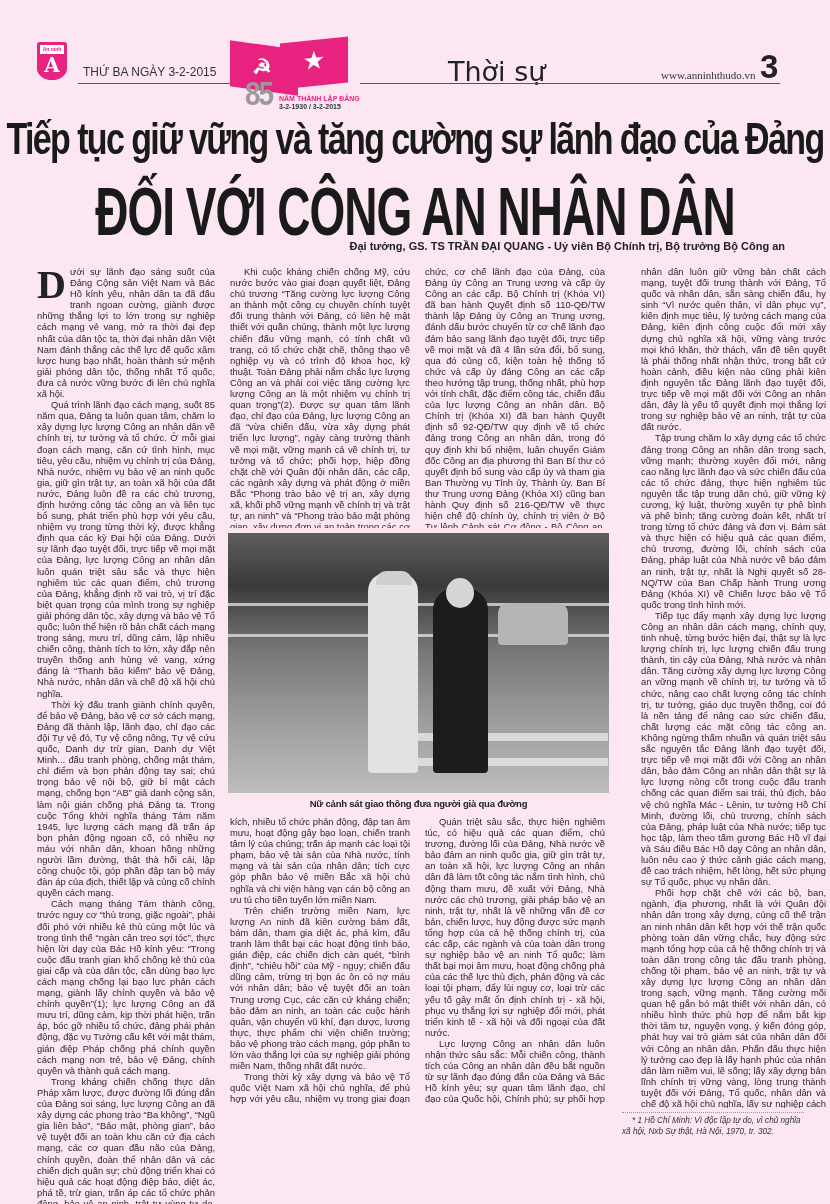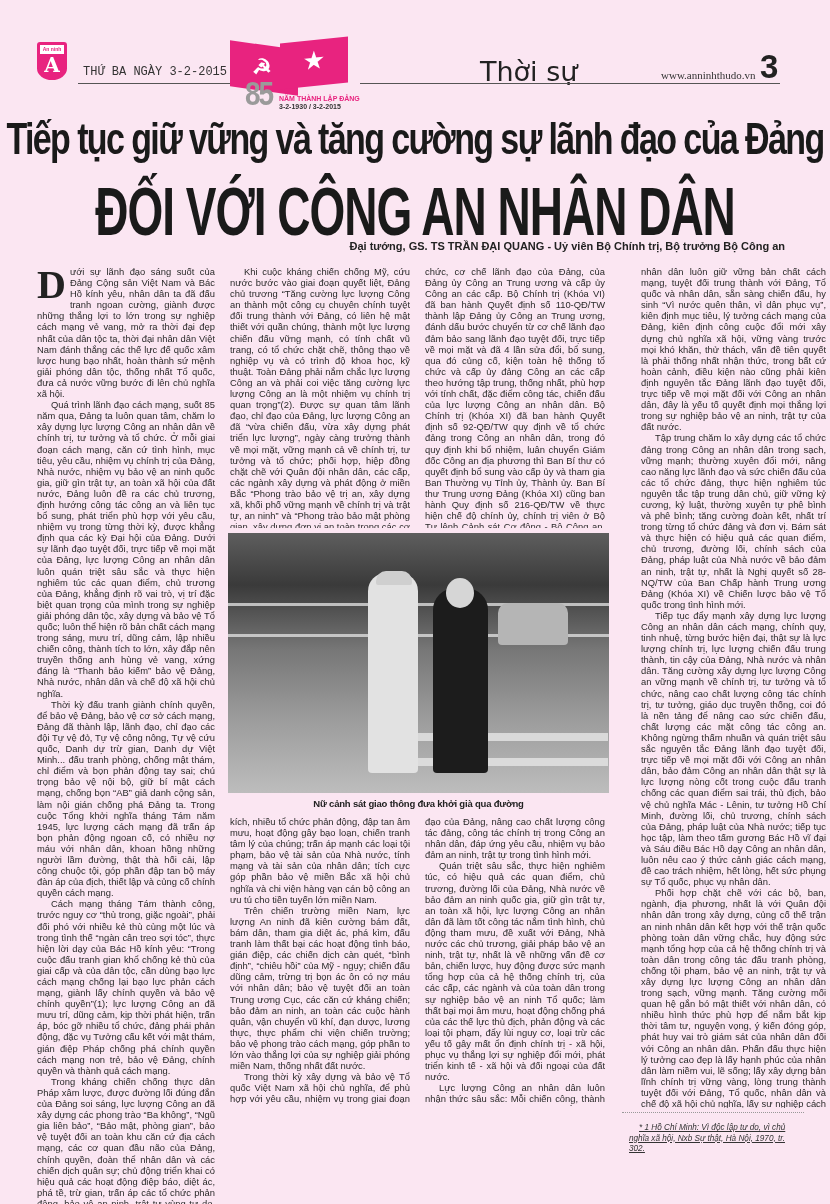--- a/index.html
+++ b/index.html
@@ -1,51 +1,51 @@
 <!DOCTYPE html>
 <html><head>
 <meta charset="utf-8">
 <style>
   html, body { margin:0; padding:0; }
   body { width:830px; height:1204px; background:#fbe6f2; overflow:hidden; position:relative; font-family:"Liberation Sans", sans-serif; color:#222; }
   .masthead { position:absolute; left:0; top:0; width:830px; height:110px; }
   .logo { position:absolute; left:37px; top:42px; width:30px; height:38px; background:#e8237f; border-radius:3px 3px 50% 50% / 3px 3px 30% 30%; }
   .logo .logo-top { position:absolute; left:3px; top:3px; width:24px; height:9px; background:#fff; font-size:5px; color:#e8237f; text-align:center; line-height:9px; font-weight:bold; }
   .logo .logo-letter { position:absolute; left:0; top:12px; width:30px; text-align:center; color:#fff; font-family:"DejaVu Serif", serif; font-weight:bold; font-size:20px; line-height:22px; }
-  .date { position:absolute; left:83px; top:65px; font-family:Liberation Mono, monospace; font-size:12px; color:#333; }
+  .date { position:absolute; left:83px; top:65px; font-family:Liberation Sans, sans-serif; font-size:12px; color:#333; }
   .rule { position:absolute; top:83px; height:1px; background:#555; }
   .flags { position:absolute; left:230px; top:40px; width:130px; height:70px; }
   .flag { position:absolute; background:#e8237f; }
   .flag1 { left:0; top:5px; width:68px; height:46px; transform:skewY(8deg); }
   .flag2 { left:50px; top:0; width:68px; height:46px; transform:skewY(-6deg); }
   .flag-sym { position:absolute; color:#fff; font-size:22px; font-weight:bold; }
   .num85 { position:absolute; left:245px; top:78px; font-size:28px; font-weight:bold; color:#9a9a9a; font-family:"Liberation Sans", sans-serif; letter-spacing:-2px; transform:scaleY(1.2); }
   .anniv1 { position:absolute; left:279px; top:95px; font-size:7px; font-weight:bold; color:#e8237f; }
   .anniv2 { position:absolute; left:279px; top:103px; font-size:7px; font-weight:bold; color:#333; }
-  .section { position:absolute; left:480px; top:56px; font-size:27px; color:#222; font-family:"DejaVu Sans", sans-serif; }
+  .section { position:absolute; left:448px; top:56px; font-size:27px; color:#222; font-family:"DejaVu Sans", sans-serif; }
   .website { position:absolute; left:653px; top:69px; font-family:"Liberation Serif", serif; font-size:11px; color:#333;margin-left:8px; }
   .pagenum { position:absolute; left:760px; top:48px; font-size:33px; font-weight:bold; color:#222; }
   .headline1 { position:absolute; left:0; top:114px; width:830px; text-align:center; font-family:"Liberation Sans", sans-serif; font-weight:bold; font-size:34px; letter-spacing:-1.6px; color:#1a1a1a; transform:scaleY(1.3); transform-origin:top; }
   .headline2 { position:absolute; left:0; top:170px; width:830px; text-align:center; font-family:"Liberation Sans", sans-serif; font-weight:bold; font-size:46px; letter-spacing:-1px; color:#1a1a1a; transform:scaleY(1.5); transform-origin:top; }
   .byline { position:absolute; right:45px; top:240px; font-size:11px; font-weight:bold; color:#222; }
   .col { position:absolute; font-size:9.4px; line-height:11.1px; text-align:justify; color:#2a2a2a; }
   .col p { margin:0; text-indent:14px; }
   .col p.first { text-indent:0; }
   .dropcap { float:left; font-size:40px; line-height:34px; font-weight:bold; margin:2px 4px 0 0; color:#222; font-family:"Liberation Serif", serif; }
   .photo { position:absolute; left:228px; top:533px; width:381px; height:260px; background:linear-gradient(180deg,#5e5e5e 0%,#3a3a3a 20%,#777 45%,#9a9a9a 70%,#bdbdbd 100%); overflow:hidden; }
   .photo .rail { position:absolute; left:0; top:70px; width:100%; height:28px; border-top:3px solid #ddd; border-bottom:3px solid #ddd; opacity:.8; }
   .photo .stripe { position:absolute; height:8px; background:#e6e6e6; opacity:.8; }
   .photo .officer { position:absolute; left:140px; top:40px; width:50px; height:200px; background:#e2e2e2; border-radius:18px 18px 4px 4px; }
   .photo .officer-hat { position:absolute; left:148px; top:38px; width:36px; height:14px; background:#cfcfcf; border-radius:10px 10px 2px 2px; }
   .photo .woman { position:absolute; left:205px; top:55px; width:55px; height:185px; background:#1c1c1c; border-radius:22px 22px 4px 4px; }
   .photo .woman-head { position:absolute; left:218px; top:45px; width:28px; height:30px; background:#d6d6d6; border-radius:50%; }
   .photo .car { position:absolute; left:270px; top:70px; width:70px; height:42px; background:#b5b5b5; border-radius:10px 10px 4px 4px; }
   .caption { position:absolute; left:228px; top:798px; width:381px; text-align:center; font-size:9.5px; font-weight:bold; color:#222; letter-spacing:-.2px; }
   .footnotes { position:absolute; left:622px; top:1112px; width:182px; border-top:1px dotted #999; padding-top:3px; font-size:8.2px; line-height:10.5px; font-style:italic; color:#333; }
-  .footnotes p { margin:7px; text-indent:10px;text-decoration:underline; }
+  .footnotes p { margin:0; text-indent:10px; }
 </style>
 </head>
 <body>
 
 <header class="masthead">
   <div class="logo">
     <div class="logo-top">An ninh Thủ đô</div>
     <div class="logo-letter">A</div>
   </div>
   <div class="date">THỨ BA NGÀY 3-2-2015</div>
@@ -90,30 +90,29 @@
 <figure class="photo" style="margin:0;">
   <div class="rail"></div>
   <div class="stripe" style="left:180px;top:200px;width:200px;"></div>
   <div class="stripe" style="left:150px;top:225px;width:230px;"></div>
   <div class="car"></div>
   <div class="officer"></div>
   <div class="officer-hat"></div>
   <div class="woman"></div>
   <div class="woman-head"></div>
 </figure>
-<div class="caption">Nữ cảnh sát giao thông đưa khởi già qua đường</div>
+<div class="caption">Nữ cảnh sát giao thông đưa người già qua đường</div>
 
 <div class="col" style="left:230px;top:816px;width:180px;height:290px;overflow:hidden;">
   <p class="first">kích, nhiều tổ chức phản động, đập tan âm mưu, hoạt động gây bạo loạn, chiến tranh tâm lý của chúng; trấn áp mạnh các loại tội phạm, bảo vệ tài sản của Nhà nước, tính mạng và tài sản của nhân dân; tích cực góp phần bảo vệ miền Bắc xã hội chủ nghĩa và chi viện hàng vạn cán bộ công an ưu tú cho tiền tuyến lớn miền Nam.</p>
   <p>Trên chiến trường miền Nam, lực lượng An ninh đã kiên cường bám đất, bám dân, tham gia diệt ác, phá kìm, đấu tranh làm thất bại các hoạt động tình báo, gián điệp, các chiến dịch càn quét, “bình định”, “chiêu hồi” của Mỹ - ngụy; chiến đấu dũng cảm, trừng trị bọn ác ôn có nợ máu với nhân dân; bảo vệ tuyệt đối an toàn Trung ương Cục, các căn cứ kháng chiến; bảo đảm an ninh, an toàn các cuộc hành quân, vận chuyển vũ khí, đạn dược, lương thực, thực phẩm chi viện chiến trường; bảo vệ phong trào cách mạng, góp phần to lớn vào thắng lợi của sự nghiệp giải phóng miền Nam, thống nhất đất nước.</p>
   <p>Trong thời kỳ xây dựng và bảo vệ Tổ quốc Việt Nam xã hội chủ nghĩa, để phù hợp với yêu cầu, nhiệm vụ trong giai đoạn cách mạng mới cũng như tính chất công tác, chiến đấu và xây dựng lực lượng Công an nhân dân, Đảng đã tăng cường lãnh đạo, từng bước đổi mới, hoàn thiện phương thức lãnh đạo đối với Công an nhân dân. Tại Đại hội lần thứ VI của Đảng, lần đầu tiên tổ chức đảng trong Công an nhân dân được quy định trong Điều lệ Đảng, xác định rõ nguyên tắc, mô hình tổ</p>
 </div>
 
 <div class="col" style="left:425px;top:816px;width:180px;height:290px;overflow:hidden;">
-  <p class="first">đạo của Đảng, nâng cao chất lượng công tác đảng, công tác chính trị trong Công an nhân dân, đáp ứng yêu cầu, nhiệm vụ bảo đảm an ninh, trật tự trong tình hình mới.</p>
   <p>Quán triệt sâu sắc, thực hiện nghiêm túc, có hiệu quả các quan điểm, chủ trương, đường lối của Đảng, Nhà nước về bảo đảm an ninh quốc gia, giữ gìn trật tự, an toàn xã hội, lực lượng Công an nhân dân đã làm tốt công tác nắm tình hình, chủ động tham mưu, đề xuất với Đảng, Nhà nước các chủ trương, giải pháp bảo vệ an ninh, trật tự, nhất là về những vấn đề cơ bản, chiến lược, huy động được sức mạnh tổng hợp của cả hệ thống chính trị, của các cấp, các ngành và của toàn dân trong sự nghiệp bảo vệ an ninh Tổ quốc; làm thất bại mọi âm mưu, hoạt động chống phá của các thế lực thù địch, phản động và các loại tội phạm, đẩy lùi nguy cơ, loại trừ các yếu tố gây mất ổn định chính trị - xã hội, phục vụ thắng lợi sự nghiệp đổi mới, phát triển kinh tế - xã hội và đối ngoại của đất nước.</p>
   <p>Lực lượng Công an nhân dân luôn nhận thức sâu sắc: Mỗi chiến công, thành tích của Công an nhân dân đều bắt nguồn từ sự lãnh đạo đúng đắn của Đảng và Bác Hồ kính yêu; sự quan tâm lãnh đạo, chỉ đạo của Quốc hội, Chính phủ; sự phối hợp chặt chẽ của các cấp, các ngành, sự thương yêu, giúp đỡ của đồng chí, đồng bào cả nước.</p>
 
 </div>
 
 <div class="col" style="left:641px;top:266px;width:185px;height:842px;overflow:hidden;">
   <p class="first">nhân dân luôn giữ vững bản chất cách mạng, tuyệt đối trung thành với Đảng, Tổ quốc và nhân dân, sẵn sàng chiến đấu, hy sinh “Vì nước quên thân, vì dân phục vụ”, kiên định mục tiêu, lý tưởng cách mạng của Đảng, kiên định công cuộc đổi mới xây dựng chủ nghĩa xã hội, vững vàng trước mọi khó khăn, thử thách, vấn đề tiên quyết là phải thống nhất nhận thức, trong bất cứ hoàn cảnh, điều kiện nào cũng phải kiên định nguyên tắc Đảng lãnh đạo tuyệt đối, trực tiếp về mọi mặt đối với Công an nhân dân, đây là yếu tố quyết định mọi thắng lợi trong sự nghiệp bảo vệ an ninh, trật tự của đất nước.</p>
   <p>Tập trung chăm lo xây dựng các tổ chức đảng trong Công an nhân dân trong sạch, vững mạnh; thường xuyên đổi mới, nâng cao năng lực lãnh đạo và sức chiến đấu của các tổ chức đảng, thực hiện nghiêm túc nguyên tắc tập trung dân chủ, giữ vững kỷ cương, kỷ luật, thường xuyên tự phê bình và phê bình; tăng cường đoàn kết, nhất trí trong từng tổ chức đảng và đơn vị. Bám sát và thực hiện có hiệu quả các quan điểm, chủ trương, đường lối, chính sách của Đảng, pháp luật của Nhà nước về bảo đảm an ninh, trật tự, nhất là Nghị quyết số 28-NQ/TW của Ban Chấp hành Trung ương Đảng (Khóa XI) về Chiến lược bảo vệ Tổ quốc trong tình hình mới.</p>
   <p>Tiếp tục đẩy mạnh xây dựng lực lượng Công an nhân dân cách mạng, chính quy, tinh nhuệ, từng bước hiện đại, thật sự là lực lượng chính trị, lực lượng chiến đấu trung thành, tin cậy của Đảng, Nhà nước và nhân dân. Tăng cường xây dựng lực lượng Công an vững mạnh về chính trị, tư tưởng và tổ chức, nâng cao chất lượng công tác chính trị, tư tưởng, giáo dục truyền thống, coi đó là nền tảng để nâng cao sức chiến đấu, chất lượng các mặt công tác công an. Không ngừng thấm nhuần và quán triệt sâu sắc nguyên tắc Đảng lãnh đạo tuyệt đối, trực tiếp về mọi mặt đối với Công an nhân dân, bảo đảm Công an nhân dân thật sự là lực lượng nòng cốt trong cuộc đấu tranh chống các quan điểm sai trái, thù địch, bảo vệ chủ nghĩa Mác - Lênin, tư tưởng Hồ Chí Minh, đường lối, chủ trương, chính sách của Đảng, pháp luật của Nhà nước; tiếp tục học tập, làm theo tấm gương Bác Hồ vĩ đại và Sáu điều Bác Hồ dạy Công an nhân dân, luôn nêu cao ý thức cảnh giác cách mạng, đề cao trách nhiệm, hết lòng, hết sức phụng sự Tổ quốc, phục vụ nhân dân.</p>
   <p>Phối hợp chặt chẽ với các bộ, ban, ngành, địa phương, nhất là với Quân đội nhân dân trong xây dựng, củng cố thế trận an ninh nhân dân kết hợp với thế trận quốc phòng toàn dân vững chắc, huy động sức mạnh tổng hợp của cả hệ thống chính trị và toàn dân trong công tác đấu tranh phòng, chống tội phạm, bảo vệ an ninh, trật tự và xây dựng lực lượng Công an nhân dân trong sạch, vững mạnh. Tăng cường mối quan hệ gắn bó mật thiết với nhân dân, có nhiều hình thức phù hợp để nắm bắt kịp thời tâm tư, nguyện vọng, ý kiến đóng góp, phát huy vai trò giám sát của nhân dân đối với Công an nhân dân. Phấn đấu thực hiện lý tưởng cao đẹp là lấy hạnh phúc của nhân dân làm niềm vui, lẽ sống; lấy xây dựng bản lĩnh chính trị vững vàng, lòng trung thành tuyệt đối với Đảng, Tổ quốc, nhân dân và chế độ xã hội chủ nghĩa, lấy sự nghiệp cách mạng quang vinh của Đảng làm mục tiêu giáo dục, rèn luyện và công tác, chiến đấu của lực lượng Công an nhân dân.</p>

